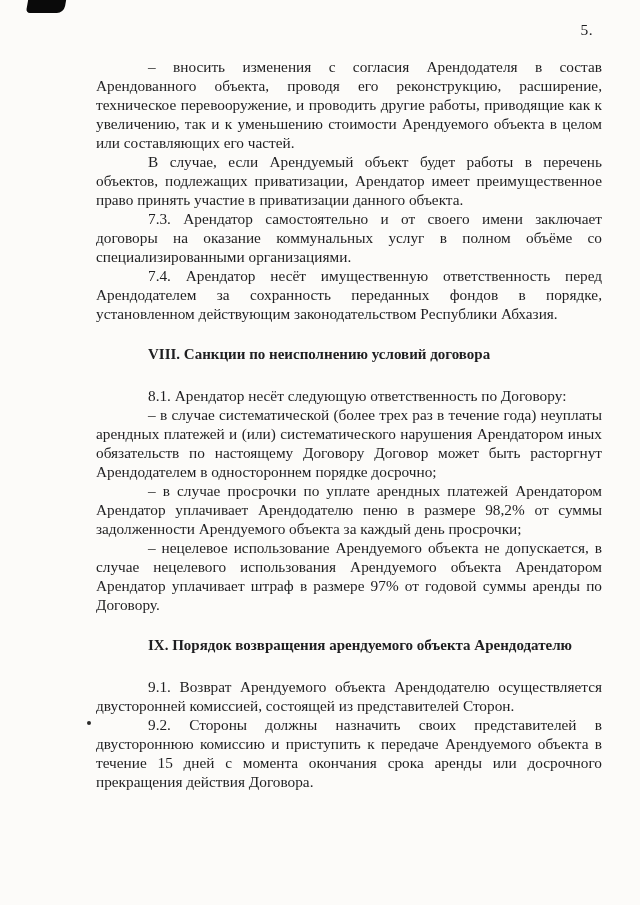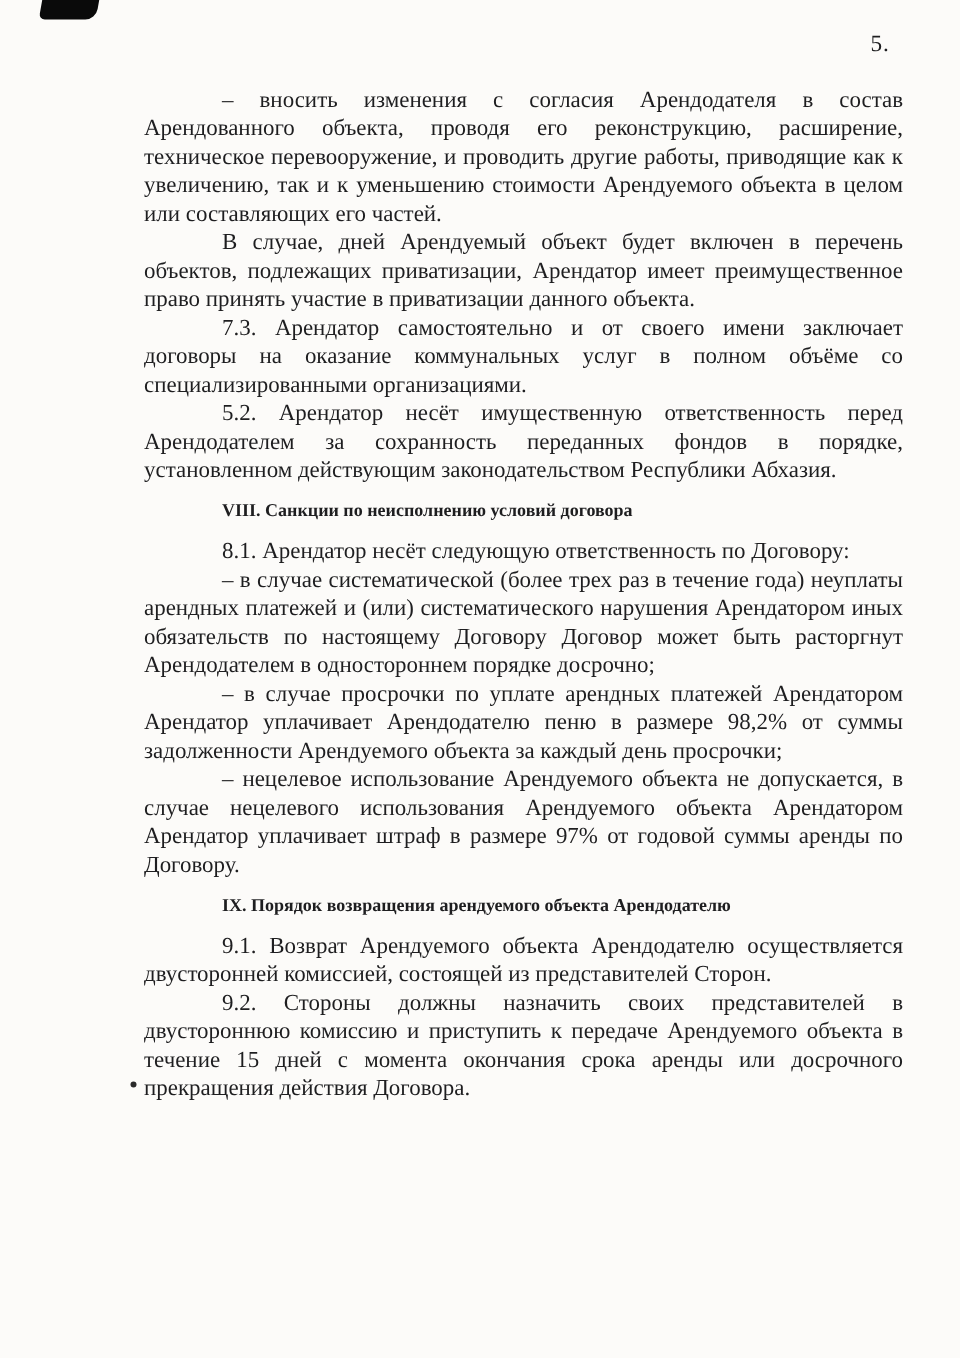--- a/index.html
+++ b/index.html
@@ -40,22 +40,22 @@
     width: 506px;
     font-size: 15.3px;
     line-height: 19px;
     text-align: justify;
   }
   .body-text p {
     margin: 0;
     text-indent: 52px;
   }
   .body-text h2 {
-    margin: 8px 0;
-    font-size: 12px;
+    margin: 22px 0;
+    font-size: 15px;
     line-height: 19px;
     font-weight: bold;
     text-indent: 52px;
     text-align: left;
   }
   .speck {
     position: absolute;
     left: 87px;
     top: 721px;
     width: 4px;
@@ -68,23 +68,23 @@
 <body>
 
 <div class="scan">
 
   <div class="corner-mark"></div>
 
   <div class="page-number">5.</div>
 
   <div class="body-text">
     <p>– вносить изменения с согласия Арендодателя в состав Арендованного объекта, проводя его реконструкцию, расширение, техническое перевооружение, и проводить другие работы, приводящие как к увеличению, так и к уменьшению стоимости Арендуемого объекта в целом или составляющих его частей.</p>
-    <p>В случае, дней Арендуемый объект будет включен в перечень объектов, подлежащих приватизации, Арендатор имеет преимущественное право принять участие в приватизации данного объекта.</p>
+    <p>В случае, если Арендуемый объект будет работы в перечень объектов, подлежащих приватизации, Арендатор имеет преимущественное право принять участие в приватизации данного объекта.</p>
     <p>7.3. Арендатор самостоятельно и от своего имени заключает договоры на оказание коммунальных услуг в полном объёме со специализированными организациями.</p>
-    <p>5.2. Арендатор несёт имущественную ответственность перед Арендодателем за сохранность переданных фондов в порядке, установленном действующим законодательством Республики Абхазия.</p>
+    <p>7.4. Арендатор несёт имущественную ответственность перед Арендодателем за сохранность переданных фондов в порядке, установленном действующим законодательством Республики Абхазия.</p>
     <h2>VIII. Санкции по неисполнению условий договора</h2>
     <p>8.1. Арендатор несёт следующую ответственность по Договору:</p>
     <p>– в случае систематической (более трех раз в течение года) неуплаты арендных платежей и (или) систематического нарушения Арендатором иных обязательств по настоящему Договору Договор может быть расторгнут Арендодателем в одностороннем порядке досрочно;</p>
     <p>– в случае просрочки по уплате арендных платежей Арендатором Арендатор уплачивает Арендодателю пеню в размере 98,2% от суммы задолженности Арендуемого объекта за каждый день просрочки;</p>
     <p>– нецелевое использование Арендуемого объекта не допускается, в случае нецелевого использования Арендуемого объекта Арендатором Арендатор уплачивает штраф в размере 97% от годовой суммы аренды по Договору.</p>
     <h2>IX. Порядок возвращения арендуемого объекта Арендодателю</h2>
     <p>9.1. Возврат Арендуемого объекта Арендодателю осуществляется двусторонней комиссией, состоящей из представителей Сторон.</p>
     <p>9.2. Стороны должны назначить своих представителей в двустороннюю комиссию и приступить к передаче Арендуемого объекта в течение 15 дней с момента окончания срока аренды или досрочного прекращения действия Договора.</p>
   </div>
 

